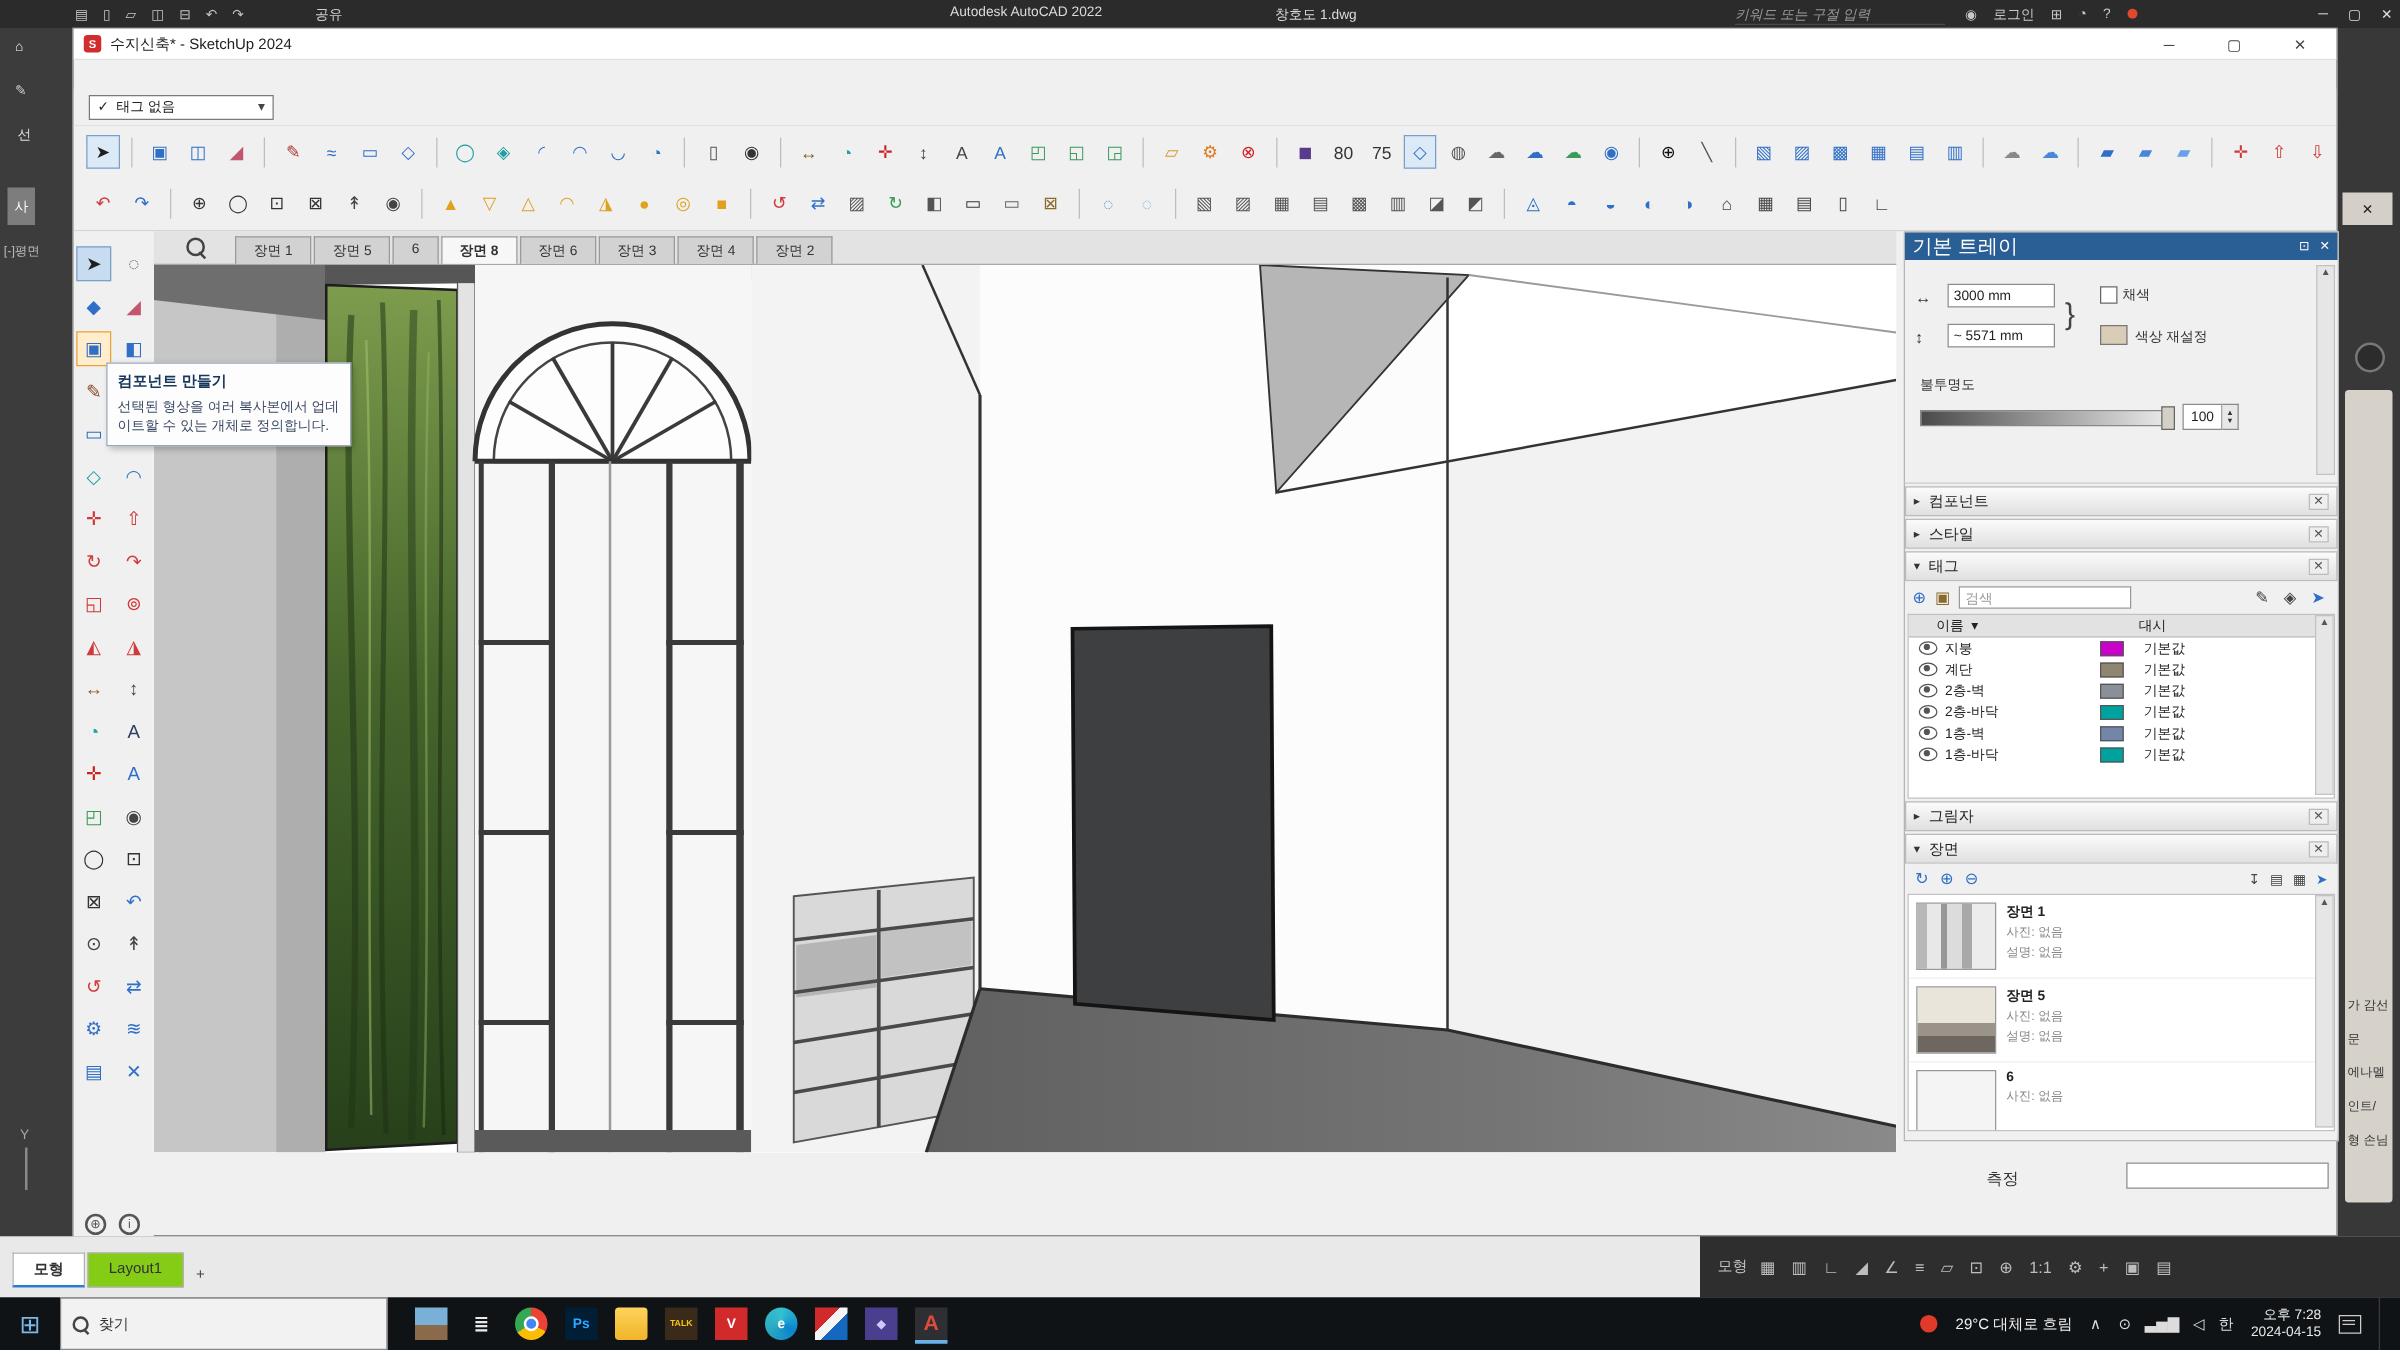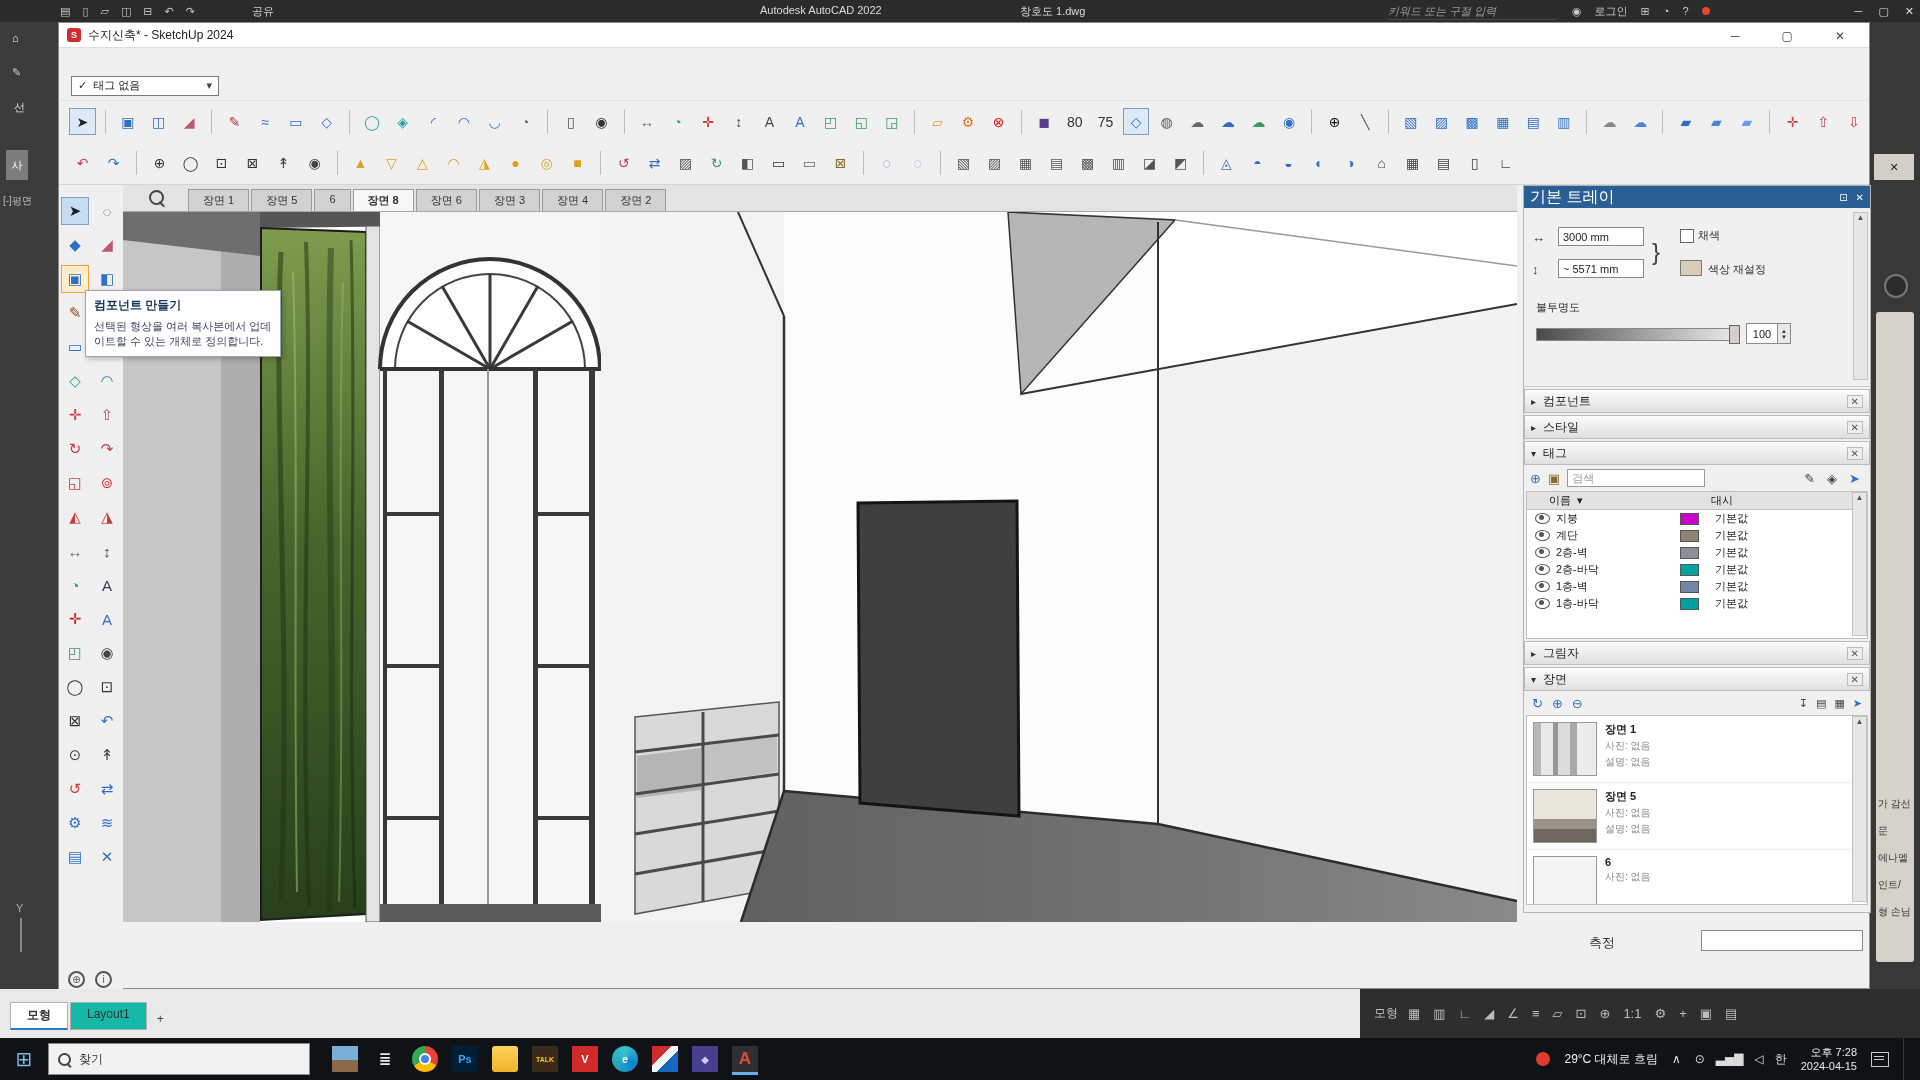--- a/index.html
+++ b/index.html
@@ -105,29 +105,29 @@
   .thumb[data-thumb="t6"]{background:#f4f4f4;}
   .smeta{display:flex;flex-direction:column;font-size:10px;color:#888;gap:2px;}
   .smeta b{font-size:11px;color:#222;}
   
   .measure-label{position:absolute;left:1530px;top:911px;font-size:13px;color:#333;}
   .measure-input{position:absolute;left:1642px;top:907px;width:162px;height:21px;background:#fff;border:1px solid #8a8a8a;box-sizing:border-box;}
   .st-ic{position:absolute;width:17px;height:17px;border-radius:50%;border:2px solid #555;color:#555;display:flex;align-items:center;justify-content:center;font-size:10px;box-sizing:border-box;}
   
   .acadtabs{position:absolute;left:0;top:989px;width:1920px;height:49px;background:#e9e9e9;z-index:20;}
   .mtabs{position:absolute;left:10px;bottom:8px;display:flex;align-items:flex-end;gap:2px;font-size:12px;}
-  .mtab{padding:4px 16px;background:#14b8a6;border:1px solid #b0b0b0;color:#333;}
+  .mtab{padding:4px 16px;background:#84cc16;border:1px solid #b0b0b0;color:#333;}
   .mtab.active{background:#ffffff;border-bottom:2px solid #2a7ad2;font-weight:bold;}
   .mtab-add{padding:4px 8px;color:#444;}
   .acadstatus{position:absolute;right:0;top:0;width:560px;height:49px;background:#2e2e2e;display:flex;align-items:center;gap:10px;padding-left:14px;box-sizing:border-box;color:#c2c2c2;font-size:12px;}
   .as-ic{font-size:13px;color:#bdbdbd;}
   
   .taskbar{position:absolute;left:0;top:1038px;width:1920px;height:42px;background:#101316;display:flex;align-items:center;z-index:50;color:#e8e8e8;}
   .start{width:48px;height:42px;display:flex;align-items:center;justify-content:center;font-size:20px;color:#7ab8e8;}
-  .tsearchbox{width:262px;height:32px;background:#f2f2f2;border:1px solid #888;display:flex;align-items:center;gap:8px;padding:1px 9px;color:#333;font-size:12px;box-sizing:border-box;font-family:Liberation Serif, serif;}
+  .tsearchbox{width:262px;height:42px;background:#f2f2f2;border:1px solid #888;display:flex;align-items:center;gap:8px;padding:1px 9px;color:#333;font-size:12px;box-sizing:border-box;font-family:Liberation Serif, serif;}
   .tsearchbox .mag2{position:relative;width:9px;height:9px;border:2px solid #444;border-radius:50%;}
   .tsearchbox .mag2::after{content:"";position:absolute;left:8px;top:8px;width:5px;height:2px;background:#444;transform:rotate(45deg);transform-origin:0 0;}
   .apps{display:flex;align-items:center;gap:14px;margin-left:22px;}
   .app{position:relative;width:26px;height:26px;display:flex;align-items:center;justify-content:center;font-size:11px;font-weight:bold;}
   .app.active{background:rgba(255,255,255,.12);box-shadow:0 3px 0 #6ab0e8;}
   .app[data-k="photos"]{background:linear-gradient(180deg,#7ab0d8 55%,#8a6a4a 55%);}
   .app[data-k="app1"]{color:#e8e8e8;font-size:15px;}
   .app[data-k="chrome"]{background:conic-gradient(#ea4335 0 33%,#fbbc05 0 66%,#34a853 0);border-radius:50%;}
   .app[data-k="chrome"]::after{content:"";position:absolute;left:7px;top:7px;width:12px;height:12px;background:#4285f4;border:2px solid #fff;border-radius:50%;box-sizing:border-box;}
   .app[data-k="ps"]{background:#001e36;color:#31a8ff;}

